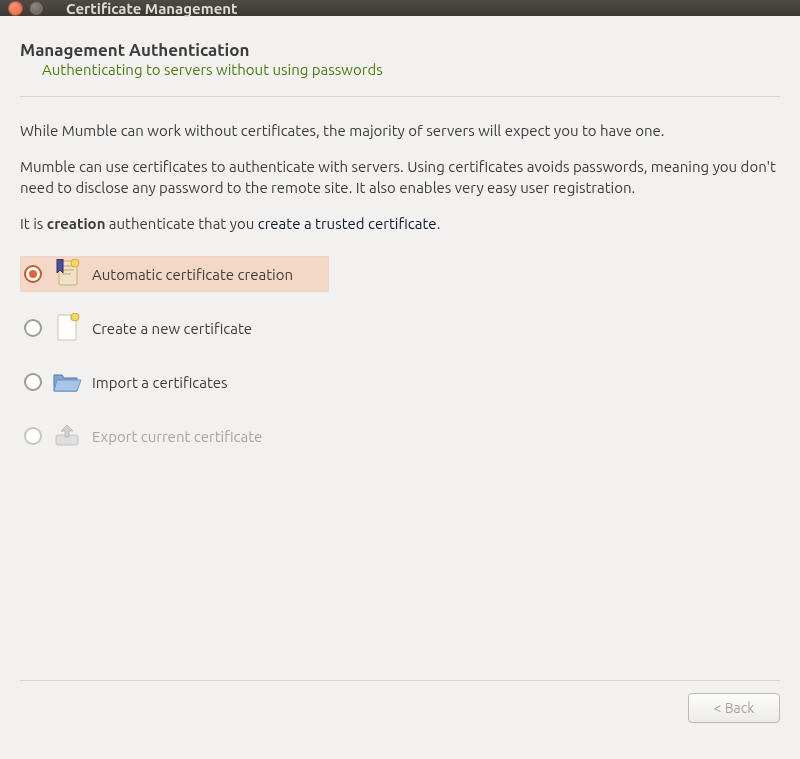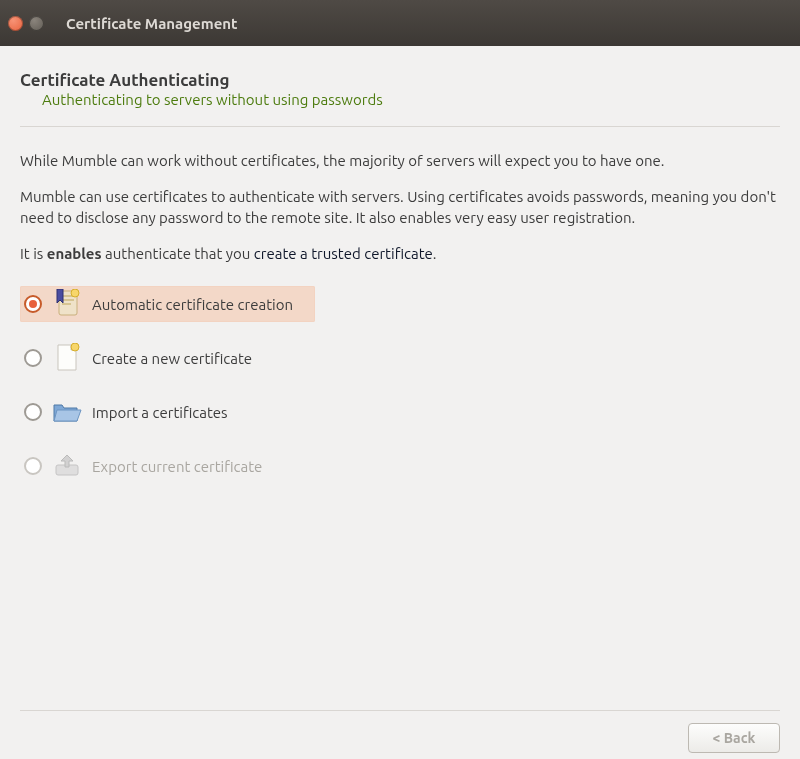--- a/index.html
+++ b/index.html
@@ -8,21 +8,21 @@
       background: #f2f1f0;
       width: 800px;
       height: 759px;
       overflow: hidden;
       font-size: 15px;
       color: #3c3c3c;
     }
     .titlebar {
       display: flex;
       align-items: center;
-      height: 46px;
+      height: 16px;
       background: linear-gradient(to bottom, #4f4a45, #3c3834);
       padding: 0 8px;
       gap: 8px;
     }
     .window-controls { display: flex; gap: 6px; align-items: center; }
     .win-btn {
       width: 15px; height: 15px; border-radius: 50%;
       display: flex; align-items: center; justify-content: center;
       font-size: 10px; line-height: 1;
     }
@@ -32,21 +32,21 @@
     .content { padding: 24px 20px 16px 20px; display: flex; flex-direction: column; height: calc(100% - 30px); }
     .header-heading { font-weight: 700; font-size: 17px; color: #3c3c3c; }
     .header-sub { margin-left: 22px; color: #4d7c0f; font-size: 15px; margin-top: 2px; }
     .hr { border: none; border-top: 1px solid #d9d6d2; margin-top: 18px; }
     .desc { margin-top: 24px; line-height: 1.35; }
     .desc p { margin-bottom: 16px; }
     .link { color: #0f172a; cursor: pointer; }
     .options { margin-top: 6px; display: flex; flex-direction: column; gap: 18px; }
     .option { display: flex; align-items: center; gap: 10px; padding: 3px 4px; border-radius: 2px; }
     .option.selected { background: #f3d8c8; box-shadow: 0 0 0 1px #f3d3c1 inset; }
-    .option.selected { width: fit-content; padding-right: 22px; }
+    .option.selected { width: fit-content; padding-right: 36px; }
     .radio {
       appearance: none; width: 18px; height: 18px; border-radius: 50%;
       border: 2px solid #9e9a94; background: #fff; position: relative; cursor: pointer;
     }
     .radio:checked { border-color: #c75b2a; }
     .radio:checked::after {
       content: ""; position: absolute; inset: 3px; border-radius: 50%; background: #e8613c;
     }
     .radio:disabled { border-color: #c9c6c1; cursor: default; }
     .opt-icon { width: 30px; height: 30px; display: flex; align-items: center; justify-content: center; }
@@ -55,50 +55,50 @@
     .spacer { flex: 1; }
     .footer-line { border: none; border-top: 1px solid #d9d6d2; margin-bottom: 12px; }
     .footer { display: flex; justify-content: flex-end; gap: 8px; padding-bottom: 6px; }
     .btn {
       min-width: 92px; height: 30px; padding: 0 14px;
       border: 1px solid #bdb9b2; border-radius: 4px;
       background: linear-gradient(to bottom, #fdfdfc, #ecebe8);
       font-size: 14px; color: #3c3c3c; cursor: pointer;
       font-family: inherit;
     }
-    .btn:disabled { color: #a9a6a0; cursor: default; font-weight: bold; }
+    .btn:disabled { color: #a9a6a0; cursor: default; }
     .btn.primary {
       background: linear-gradient(to bottom, #fa9c6e, #f07745);
       border-color: #d06738; color: #fff;
       box-shadow: inset 0 1px 0 rgba(255,255,255,.25);
     }
     .accesskey { text-decoration: underline; }
   </style>
 </head>
 <body>
 
 <div class="titlebar">
   <div class="window-controls">
     <div class="win-btn btn-close"></div>
     <div class="win-btn btn-min"></div>
   </div>
   <div class="title-text">Certificate Management</div>
 </div>
 
 <div class="content">
   <div>
-    <div class="header-heading">Certificate Authenticating</div>
+    <div class="header-heading">Management Authentication</div>
     <div class="header-sub">Authenticating to servers without using passwords</div>
   </div>
   <hr class="hr">
   <div class="desc">
     <p>While Mumble can work without certificates, the majority of servers will expect you to have one.</p>
     <p>Mumble can use certificates to authenticate with servers. Using certificates avoids passwords, meaning you don't need to disclose any password to the remote site. It also enables very easy user registration.</p>
     <p>
-      <span>It is </span><strong>enables</strong><span> authenticate that you </span><span class="link">create a trusted certificate</span><span>.</span>
+      <span>It is </span><strong>creation</strong><span> authenticate that you </span><span class="link">create a trusted certificate</span><span>.</span>
     </p>
   </div>
 
   <div class="options">
 
     <label class="option selected">
       <input type="radio" name="cert" class="radio" checked="" style="">
       <span class="opt-icon">
         <svg width="28" height="30" viewBox="0 0 28 30">
           <rect x="6" y="2" width="18" height="24" rx="2" fill="#efe2c9" stroke="#c9b07c"></rect>

